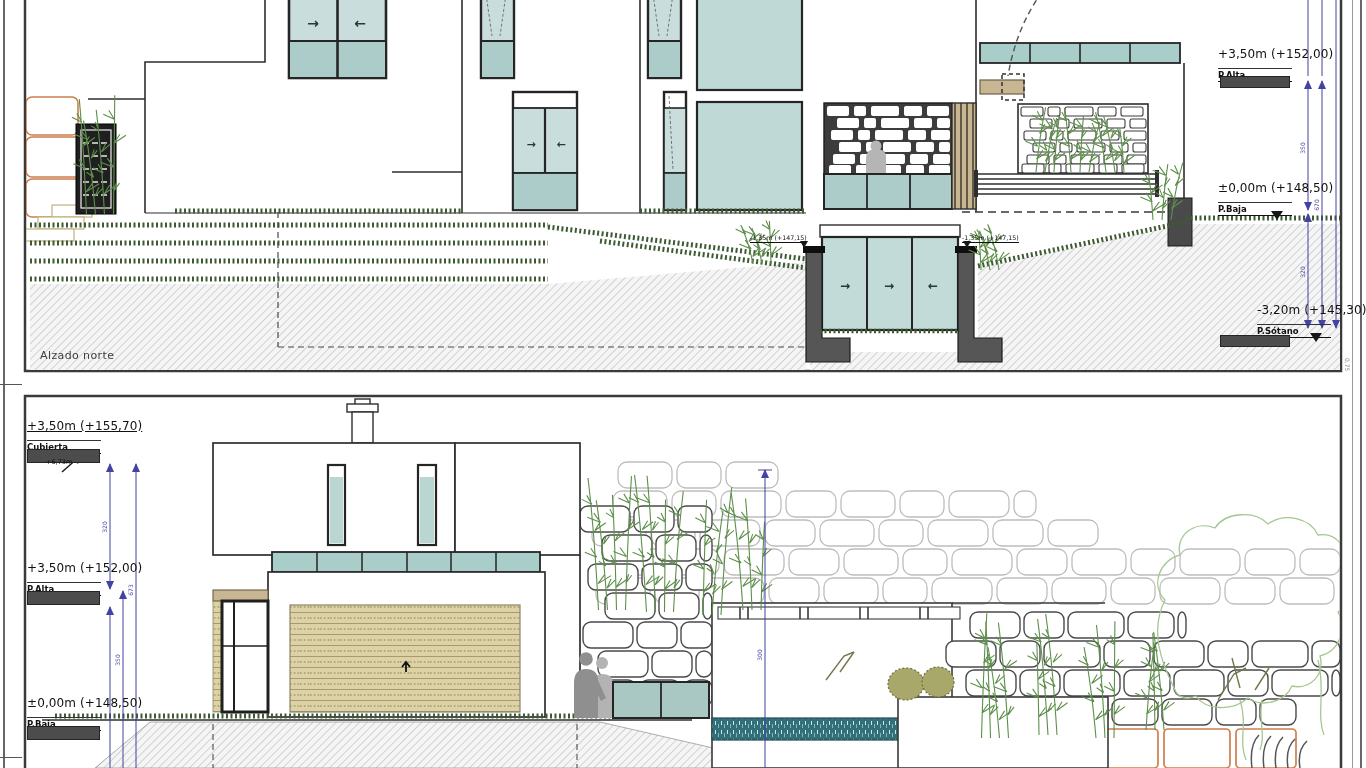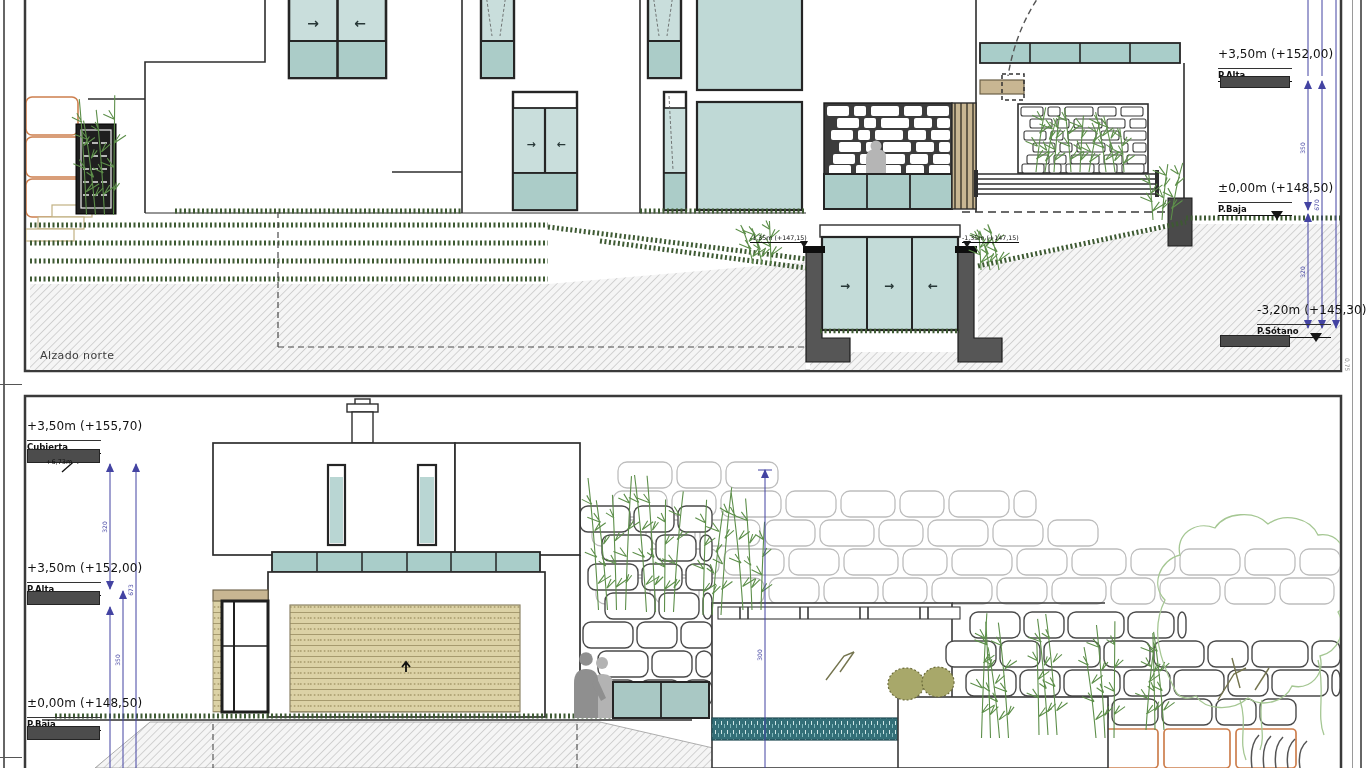--- a/index.html
+++ b/index.html
@@ -605,21 +605,21 @@
 </div>
 <div class="bar" style="left:1220px;top:335px;width:70px;height:12px;"></div>
 
 <div class="spot aright" style="left:750px;top:234px;">
   <span>-1,35m (+147,15)</span><span class="arr"></span>
 </div>
 <div class="spot aleft" style="left:962px;top:234px;">
   <span>-1,35m (+147,15)</span><span class="arr"></span>
 </div>
 
-<div class="lvl" style="left:27px;top:419px;">
+<div class="lvl" style="left:27px;top:419px;text-decoration:underline;">
   <div class="e">+3,50m (+155,70)</div>
   <div class="n"><span>Cubierta</span>
        <span class="arr"></span></div>
 </div>
 <div class="bar" style="left:27px;top:449px;width:73px;height:14px;"></div>
 <div class="note" style="left:46px;top:458px;">+6,73m</div>
 
 <div class="lvl" style="left:27px;top:561px;">
   <div class="e">+3,50m (+152,00)</div>
   <div class="n"><span>P.Alta</span>

